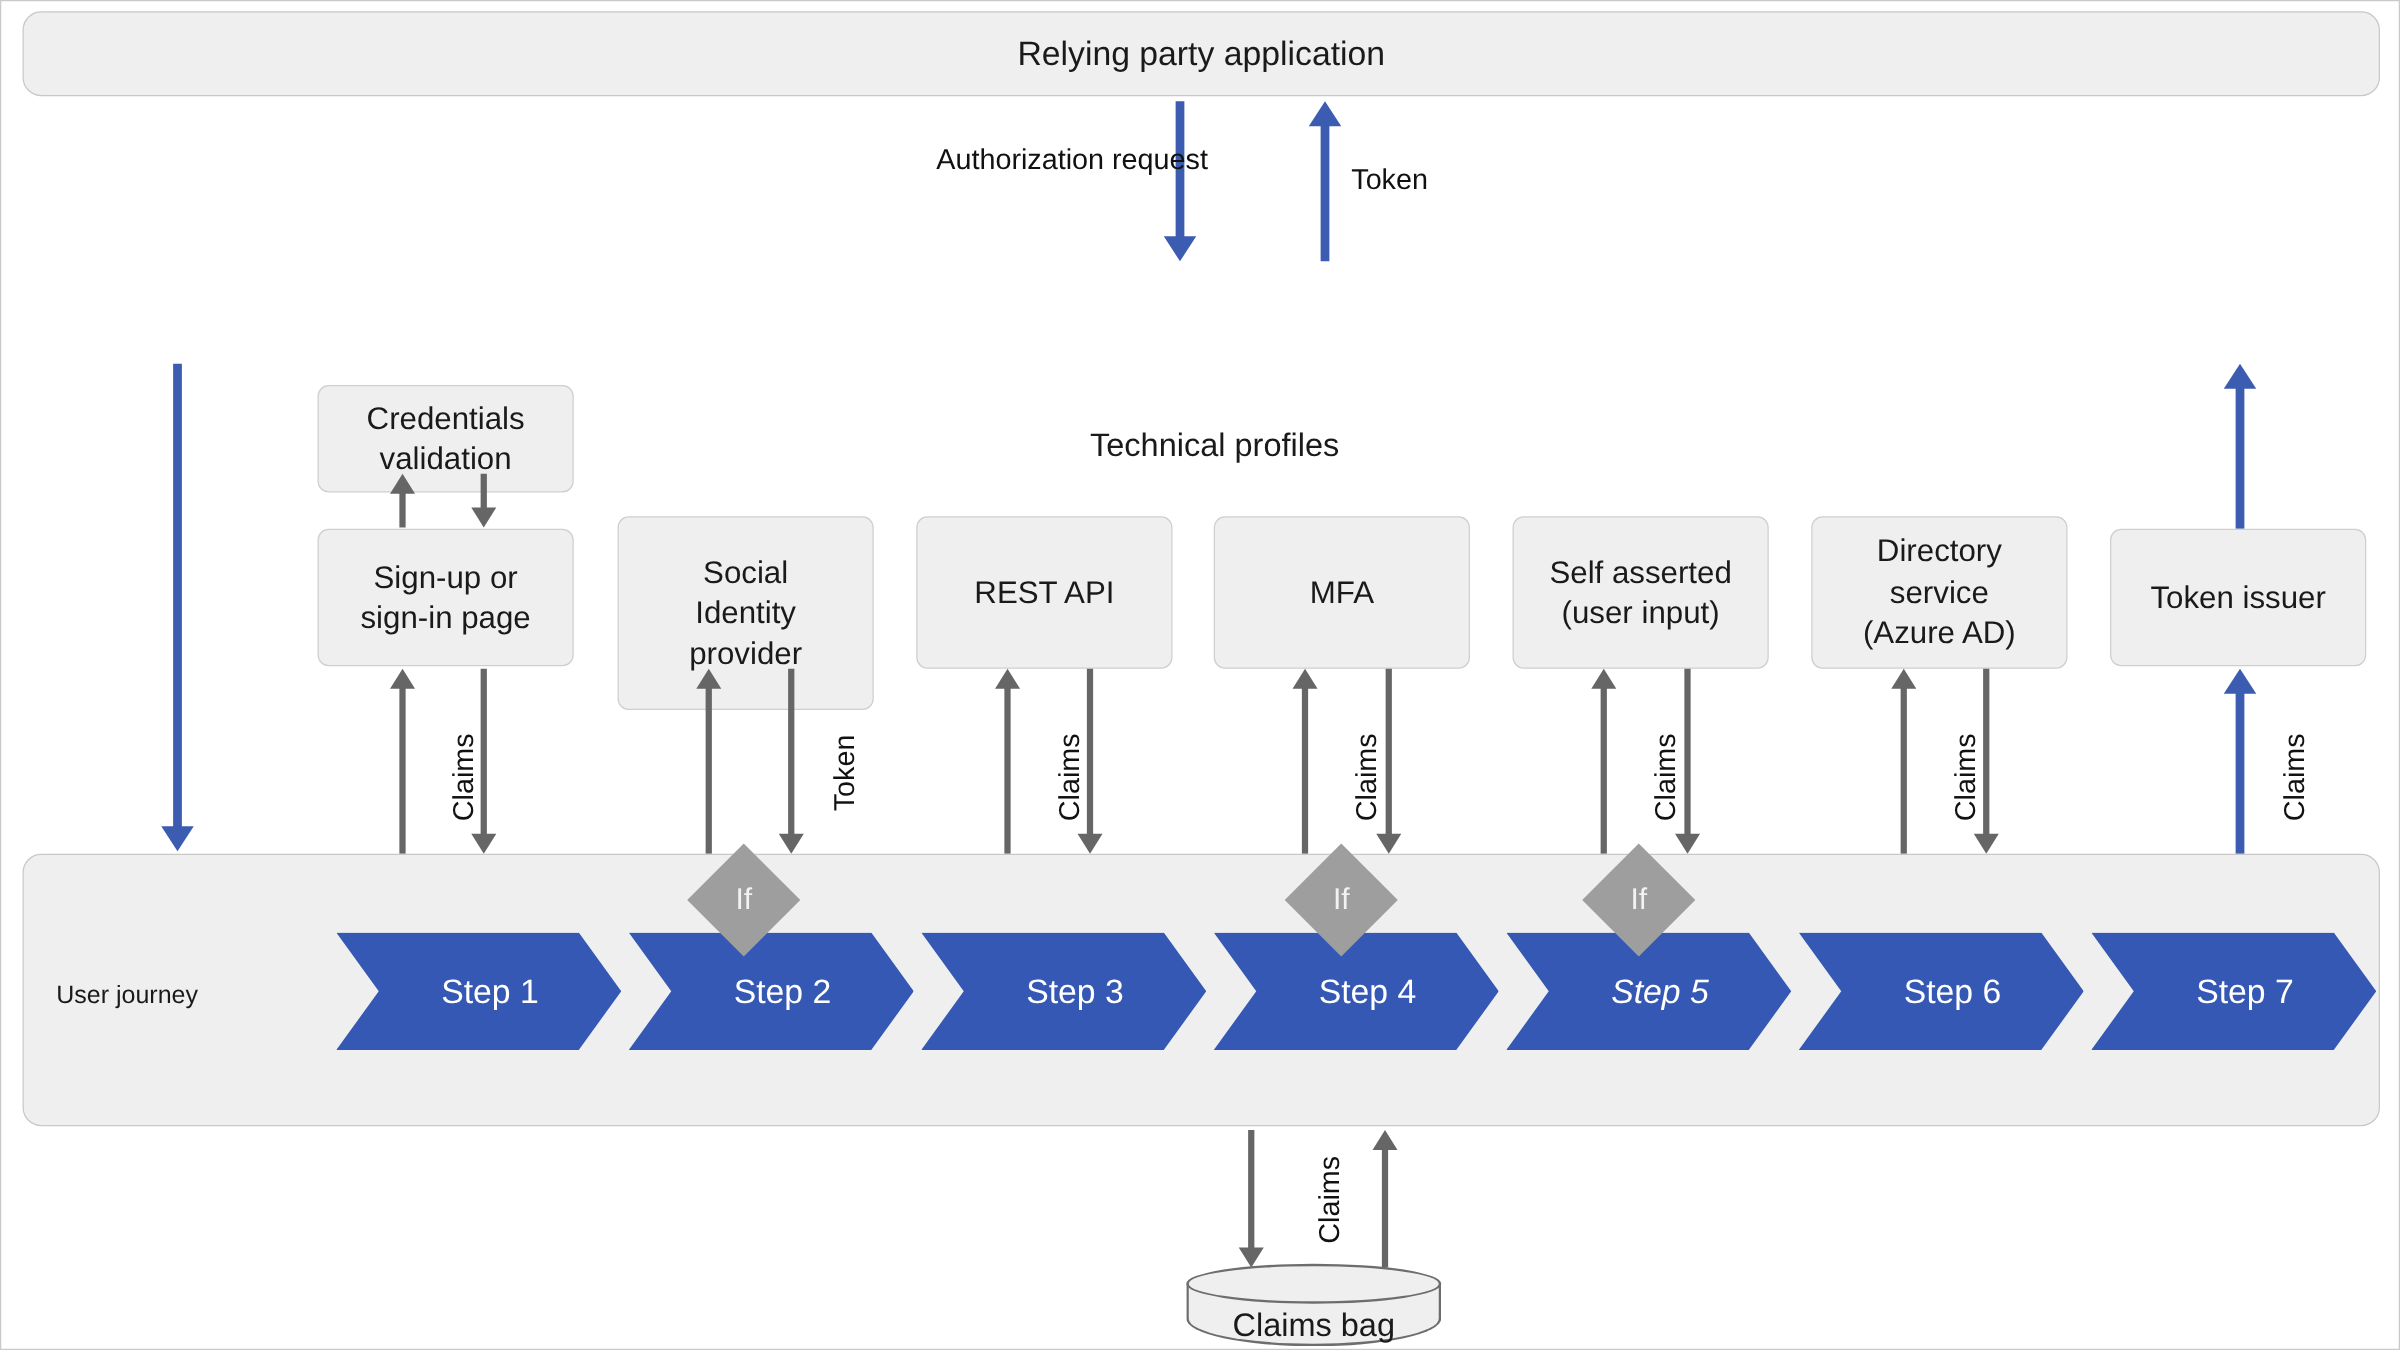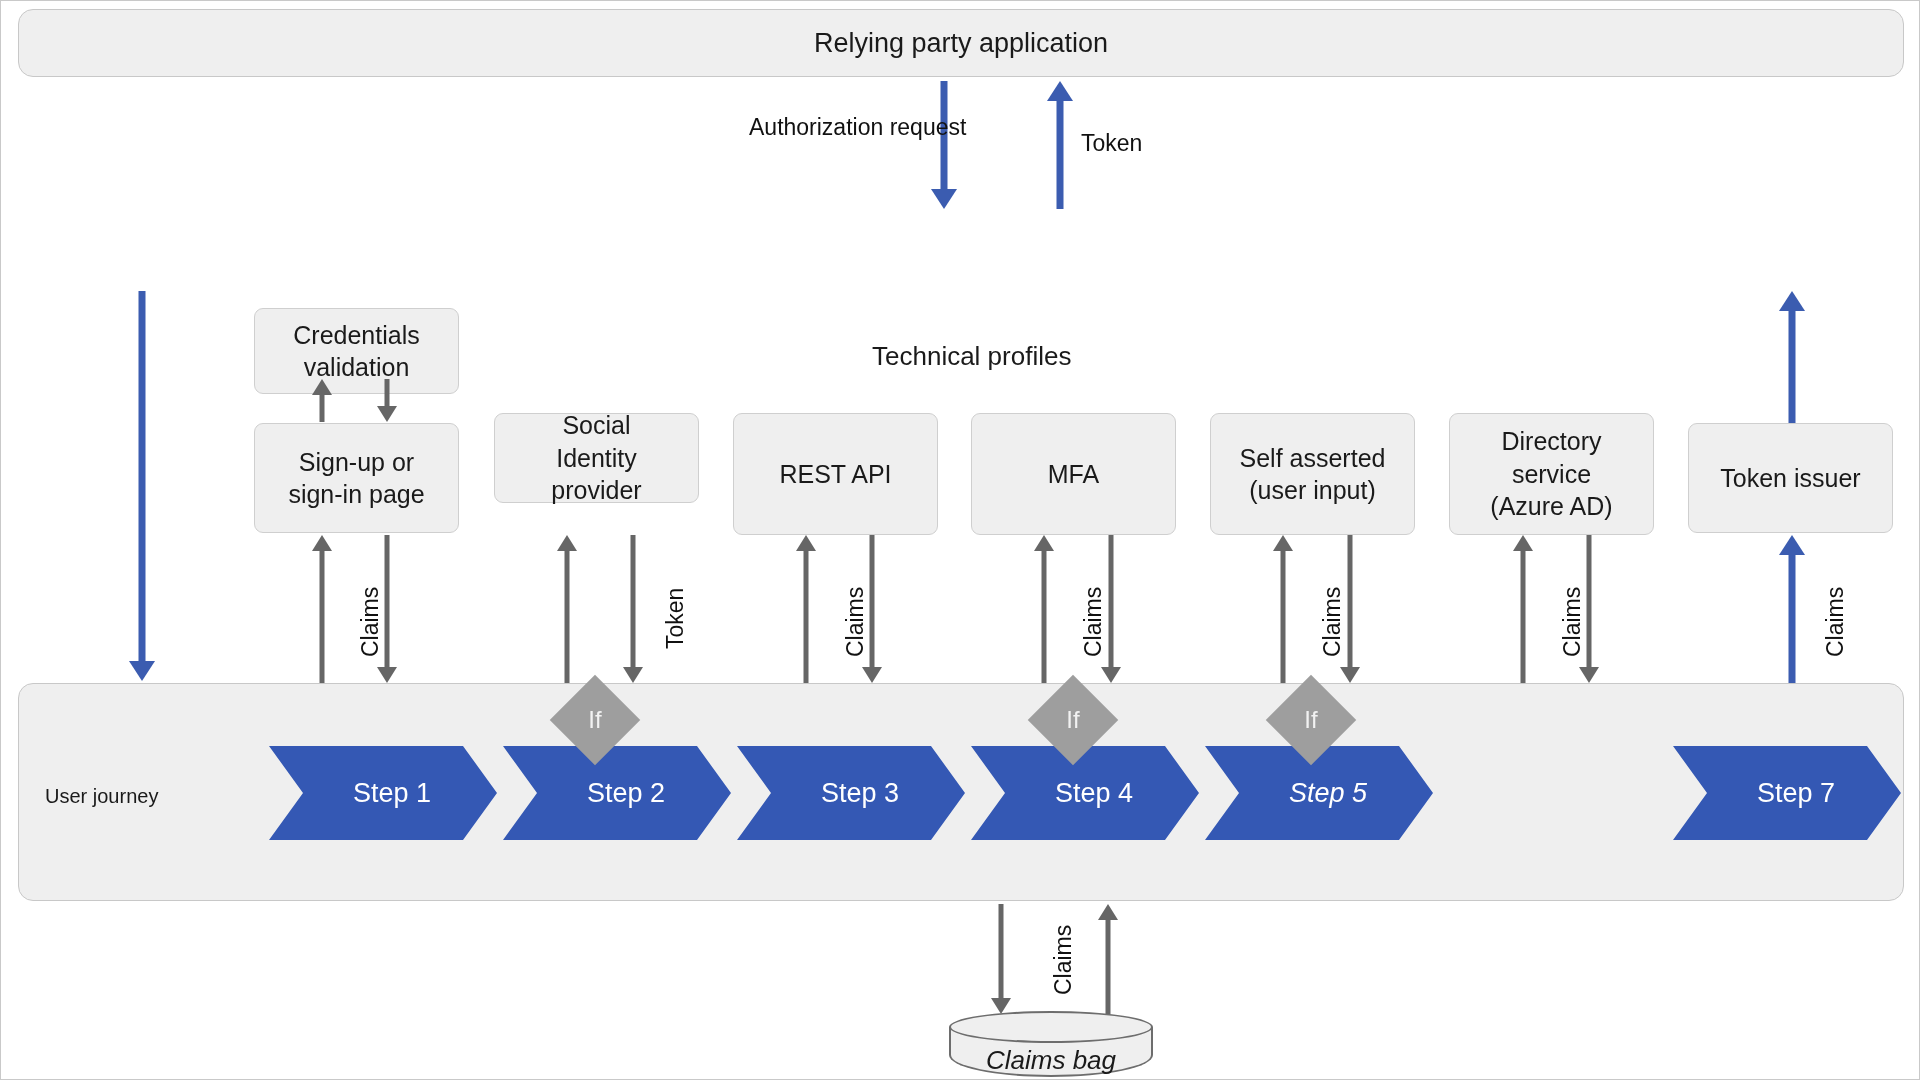--- a/index.html
+++ b/index.html
@@ -122,21 +122,21 @@
   }
   .cylinder .cyl-top{
     position:absolute;left:0;top:0;width:100%;height:32px;
     background:#efefef;
     border:2px solid #6d6d6d;
     border-radius:50%;
     box-sizing:border-box;
   }
   .cylinder .cyl-text{
     position:absolute;left:0;right:0;top:34px;
-    text-align:center;font-size:26px;color:#1a1a1a;font-style:italic;
+    text-align:center;font-size:26px;color:#1a1a1a;
   }
 </style>
 </head>
 <body>
 
 <div id="canvas">
 
   <div class="band" style="left:17px;top:8px;width:1886px;height:68px;">
     <span class="band-label">Relying party application</span>
   </div>
@@ -186,21 +186,21 @@
     <div class="head"></div>
   </div>
 
   <div class="tp-box" style="left:253px;top:422px;width:205px;height:110px;">
     <div>
       <div>Sign-up or</div>
       <div>sign-in page</div>
     </div>
   </div>
 
-  <div class="tp-box" style="left:493px;top:412px;width:205px;height:90px;">
+  <div class="tp-box" style="left:493px;top:412px;width:205px;height:155px;">
     <div>
       <div>Social</div>
       <div>Identity</div>
       <div>provider</div>
     </div>
   </div>
 
   <div class="tp-box" style="left:732px;top:412px;width:205px;height:122px;">
     <div>REST API</div>
   </div>
@@ -319,20 +319,23 @@
     <span>Step 2</span>
   </div>
   <div class="chevron" style="left:736px;top:745px;width:228px;height:94px;">
     <span>Step 3</span>
   </div>
   <div class="chevron" style="left:970px;top:745px;width:228px;height:94px;">
     <span>Step 4</span>
   </div>
   <div class="chevron" style="left:1204px;top:745px;width:228px;height:94px;font-style:italic;">
     <span>Step 5</span>
+  </div>
+  <div class="chevron" style="left:1438px;top:745px;width:228px;height:94px;">
+    <span>Step 6</span>
   </div>
   <div class="chevron" style="left:1672px;top:745px;width:228px;height:94px;">
     <span>Step 7</span>
   </div>
 
   <div class="if-diamond" style="left:562px;top:687px;">
     <div class="if-text">If</div>
   </div>
   <div class="if-diamond" style="left:1040px;top:687px;">
     <div class="if-text">If</div>

